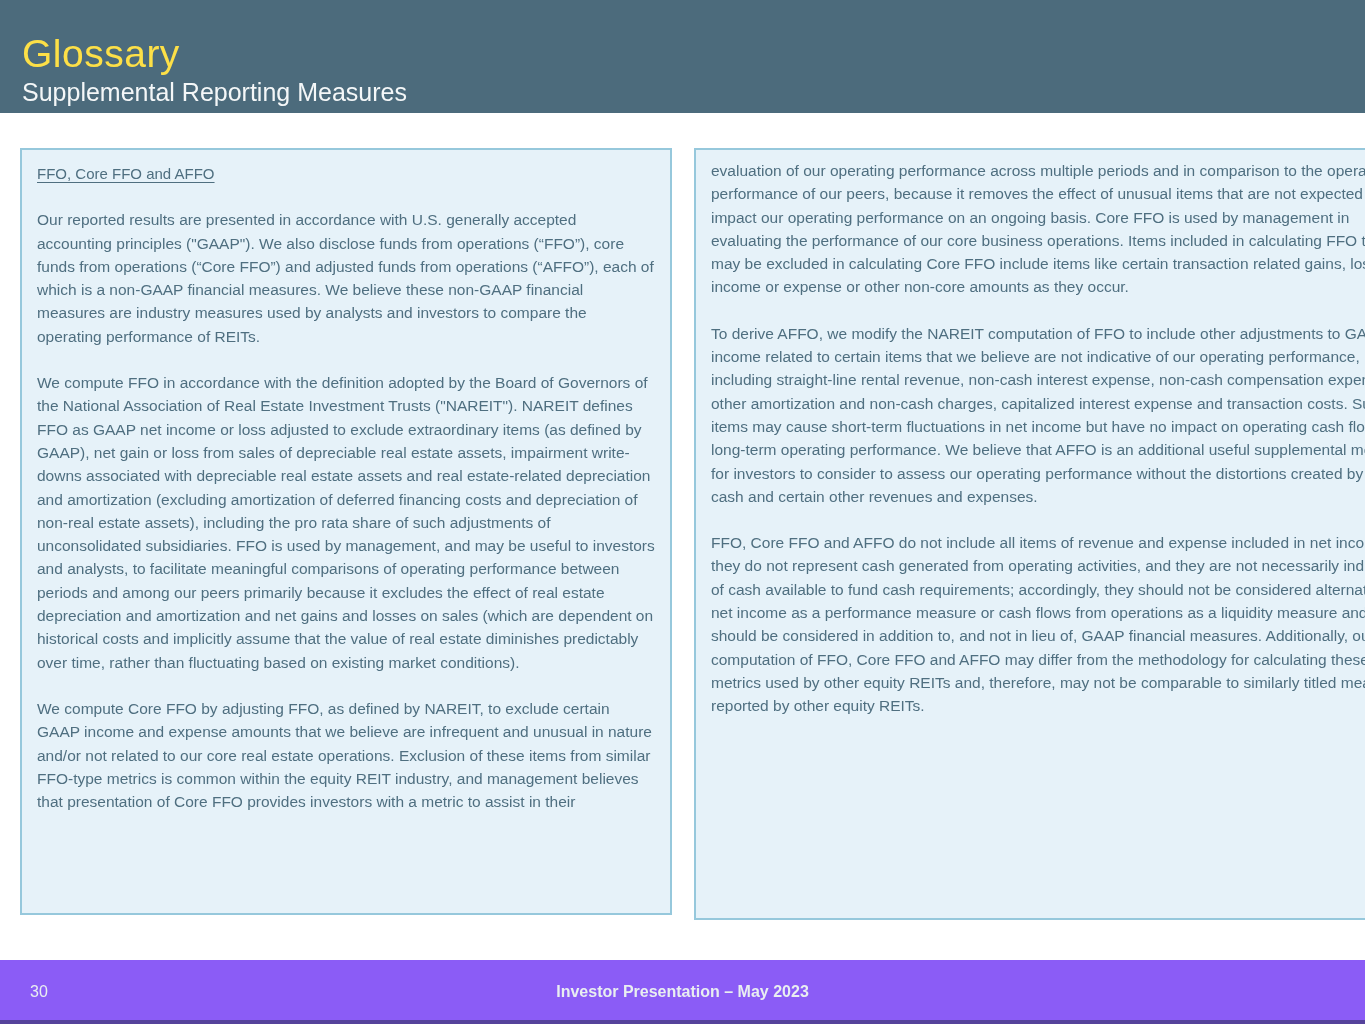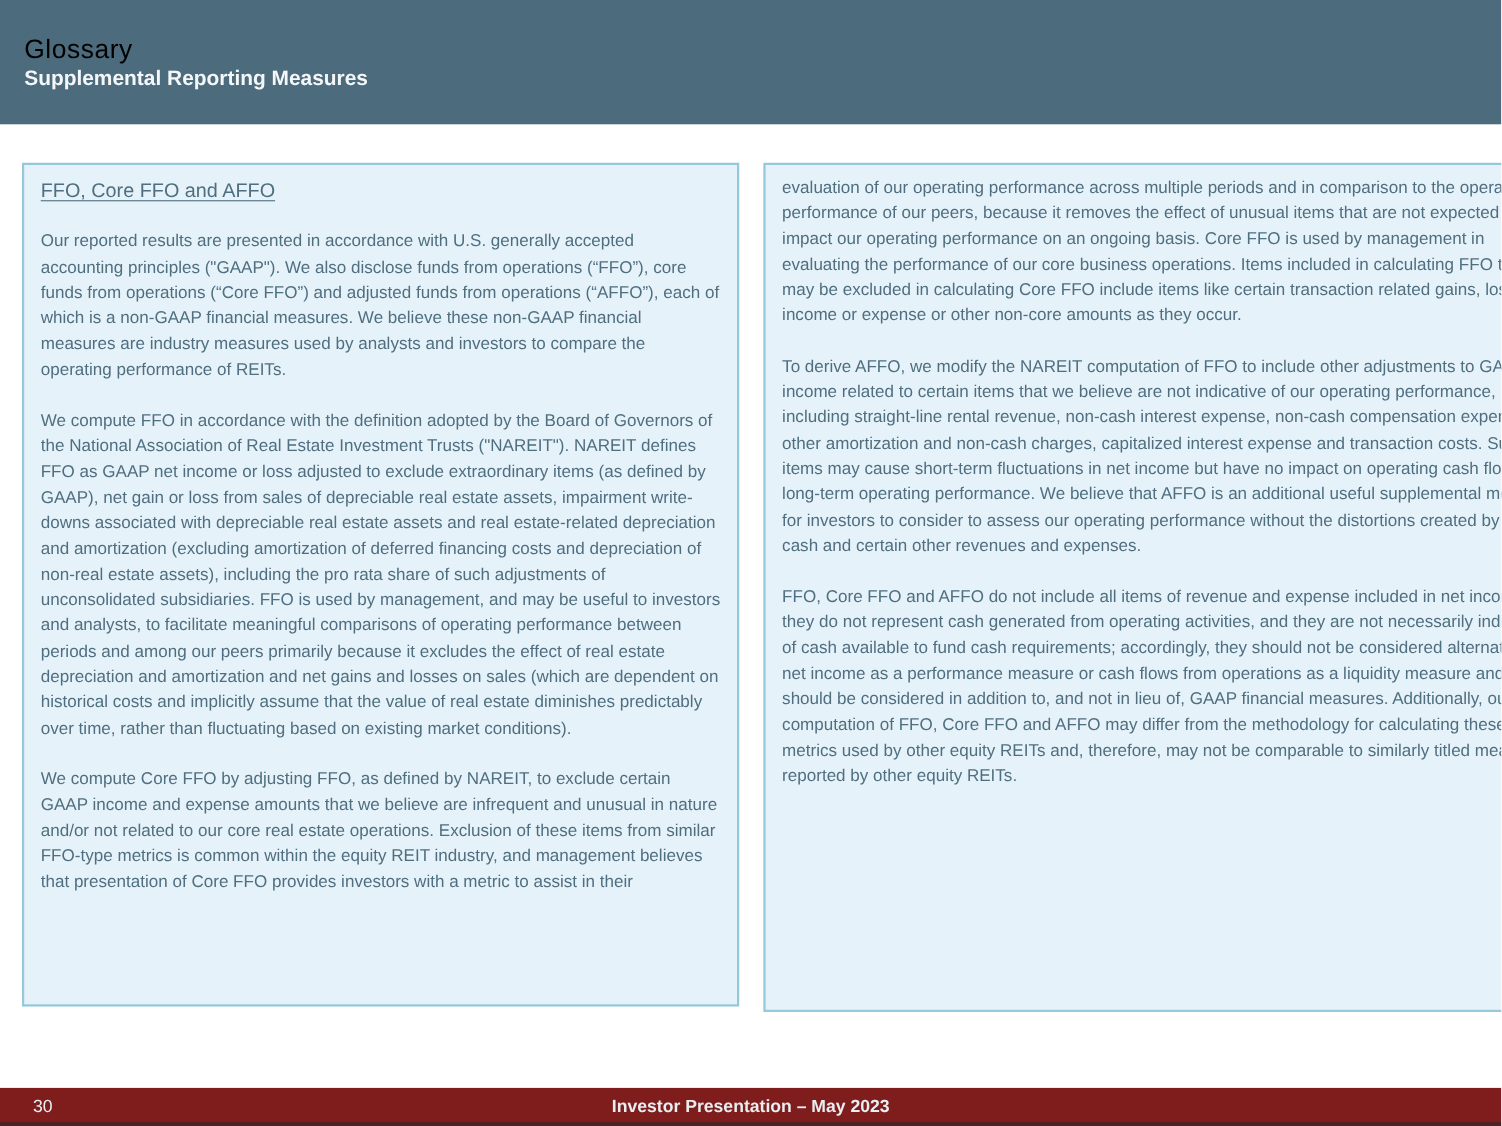--- a/index.html
+++ b/index.html
@@ -15,64 +15,64 @@
 
   
   .slide-header {
     position: absolute;
     top: 0; left: 0; right: 0;
     height: 113px;
     background: #4c6b7c;
     padding: 33px 0 0 22px;
   }
   .slide-title {
-    font-size: 24px;
+    font-size: 39px;
     font-weight: 400;
     letter-spacing: 0.5px;
-    color: #000000;
+    color: #fde047;
     line-height: 1.1;
   }
   .slide-subtitle {
-    font-size: 19px;
-    font-weight: 700;
+    font-size: 25px;
+    font-weight: 400;
     color: #f4f7f8;
     margin-top: 3px;
     line-height: 1.1;
   }
 
   
   .panel {
     position: absolute;
     top: 148px;
     background: #e6f2f9;
     border: 2px solid #96c8dc;
     padding: 9px 15px 9px 15px;
     overflow: hidden;
     color: #4f6f80;
     font-size: 15.5px;
     line-height: 23.3px;
   }
   .panel-left  { left: 20px;  width: 652px; height: 767px; }
   .panel-right { left: 694px; width: 740px; height: 772px; }
   .panel-heading {
-    font-size: 18px;
+    font-size: 15px;
     font-weight: 400;
     text-decoration: underline;
     text-underline-offset: 3px;
     margin: 3px 0 23px 0;
   }
   .panel p { margin: 0 0 23px 0; }
   .panel p:last-child { margin-bottom: 0; }
 
   
   .slide-footer {
     position: absolute;
     left: 0; right: 0; bottom: 0;
-    height: 35px;
-    background: #7f1d1d;
+    height: 64px;
+    background: #8b5cf6;
     color: #e9eef1;
     font-size: 16px;
   }
   .footer-page-number {
     position: absolute;
     left: 30px;
     top: 50%;
     transform: translateY(-50%);
   }
   .footer-caption {

